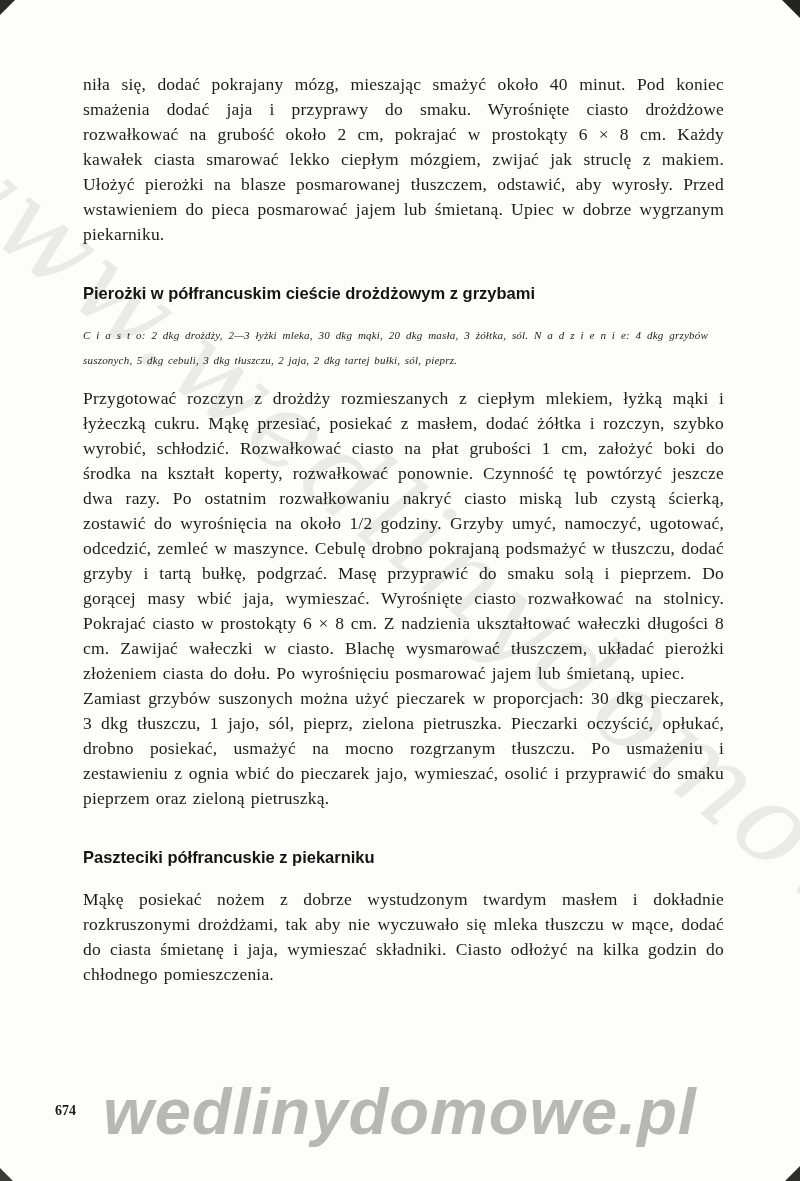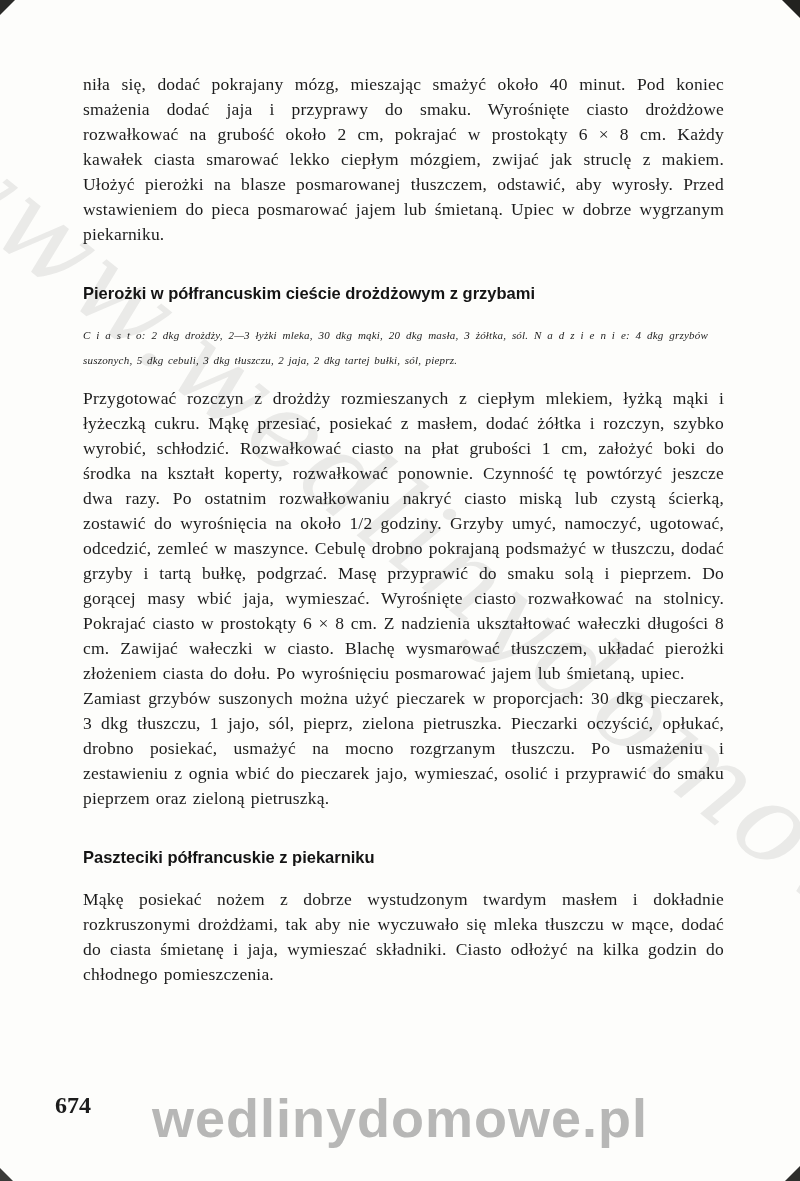--- a/index.html
+++ b/index.html
@@ -47,21 +47,21 @@
     font-style: italic;
     letter-spacing: 0.2px;
     word-spacing: 1.5px;
   }
   .page-number {
     position: absolute;
     left: 55px;
     bottom: 62px;
     font-family: "Liberation Serif", serif;
     font-weight: bold;
-    font-size: 24px;
+    font-size: 14px;
     color: #1c1c1c;
     z-index: 2;
   }
   .watermark-diagonal {
     position: absolute;
     top: 95px;
     left: -25px;
     transform: rotate(39deg);
     transform-origin: 0 0;
     font-family: "DejaVu Serif", serif;
@@ -73,26 +73,27 @@
     z-index: 1;
     pointer-events: none;
   }
   .watermark-bottom {
     position: absolute;
     left: 50%;
     bottom: 32px;
     transform: translateX(-50%);
     font-family: "Liberation Sans", sans-serif;
     font-weight: bold;
-    font-size: 54px;
+    font-size: 65px;
     letter-spacing: 1px;
     color: rgba(125, 125, 125, 0.55);
     white-space: nowrap;
     z-index: 3;
     pointer-events: none;
+    font-style: italic;
   }
   .corner {
     position: absolute;
     width: 0;
     height: 0;
     z-index: 4;
   }
   .corner.tl { top: 0; left: 0; border-top: 15px solid #2a2a28; border-right: 15px solid transparent; }
   .corner.tr { top: 0; right: 0; border-top: 18px solid #222220; border-left: 18px solid transparent; }
   .corner.bl { bottom: 0; left: 0; border-bottom: 13px solid #3a3a38; border-right: 13px solid transparent; }

